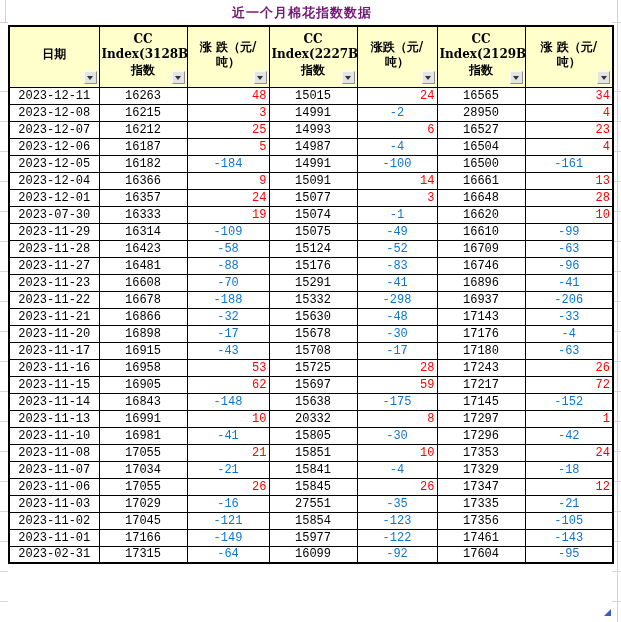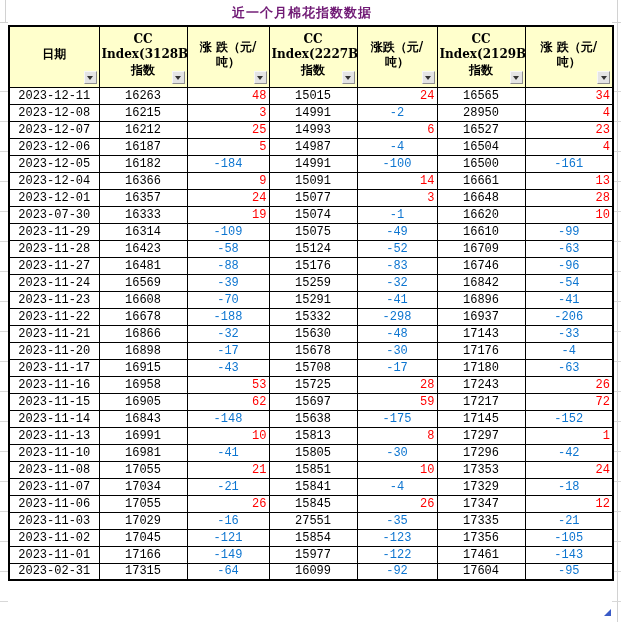--- a/index.html
+++ b/index.html
@@ -222,29 +222,20 @@
       <tr>
         <td>2023-11-27</td>
         <td>16481</td>
         <td class="neg">-88</td>
         <td>15176</td>
         <td class="neg">-83</td>
         <td>16746</td>
         <td class="neg">-96</td>
       </tr>
       <tr>
-        <td>2023-11-24</td>
-        <td>16569</td>
-        <td class="neg">-39</td>
-        <td>15259</td>
-        <td class="neg">-32</td>
-        <td>16842</td>
-        <td class="neg">-54</td>
-      </tr>
-      <tr>
         <td>2023-11-23</td>
         <td>16608</td>
         <td class="neg">-70</td>
         <td>15291</td>
         <td class="neg">-41</td>
         <td>16896</td>
         <td class="neg">-41</td>
       </tr>
       <tr>
         <td>2023-11-22</td>
@@ -306,21 +297,21 @@
         <td class="neg">-148</td>
         <td>15638</td>
         <td class="neg">-175</td>
         <td>17145</td>
         <td class="neg">-152</td>
       </tr>
       <tr>
         <td>2023-11-13</td>
         <td>16991</td>
         <td class="pos">10</td>
-        <td>15813</td>
+        <td>20332</td>
         <td class="pos">8</td>
         <td>17297</td>
         <td class="pos">1</td>
       </tr>
       <tr>
         <td>2023-11-10</td>
         <td>16981</td>
         <td class="neg">-41</td>
         <td>15805</td>
         <td class="neg">-30</td>

